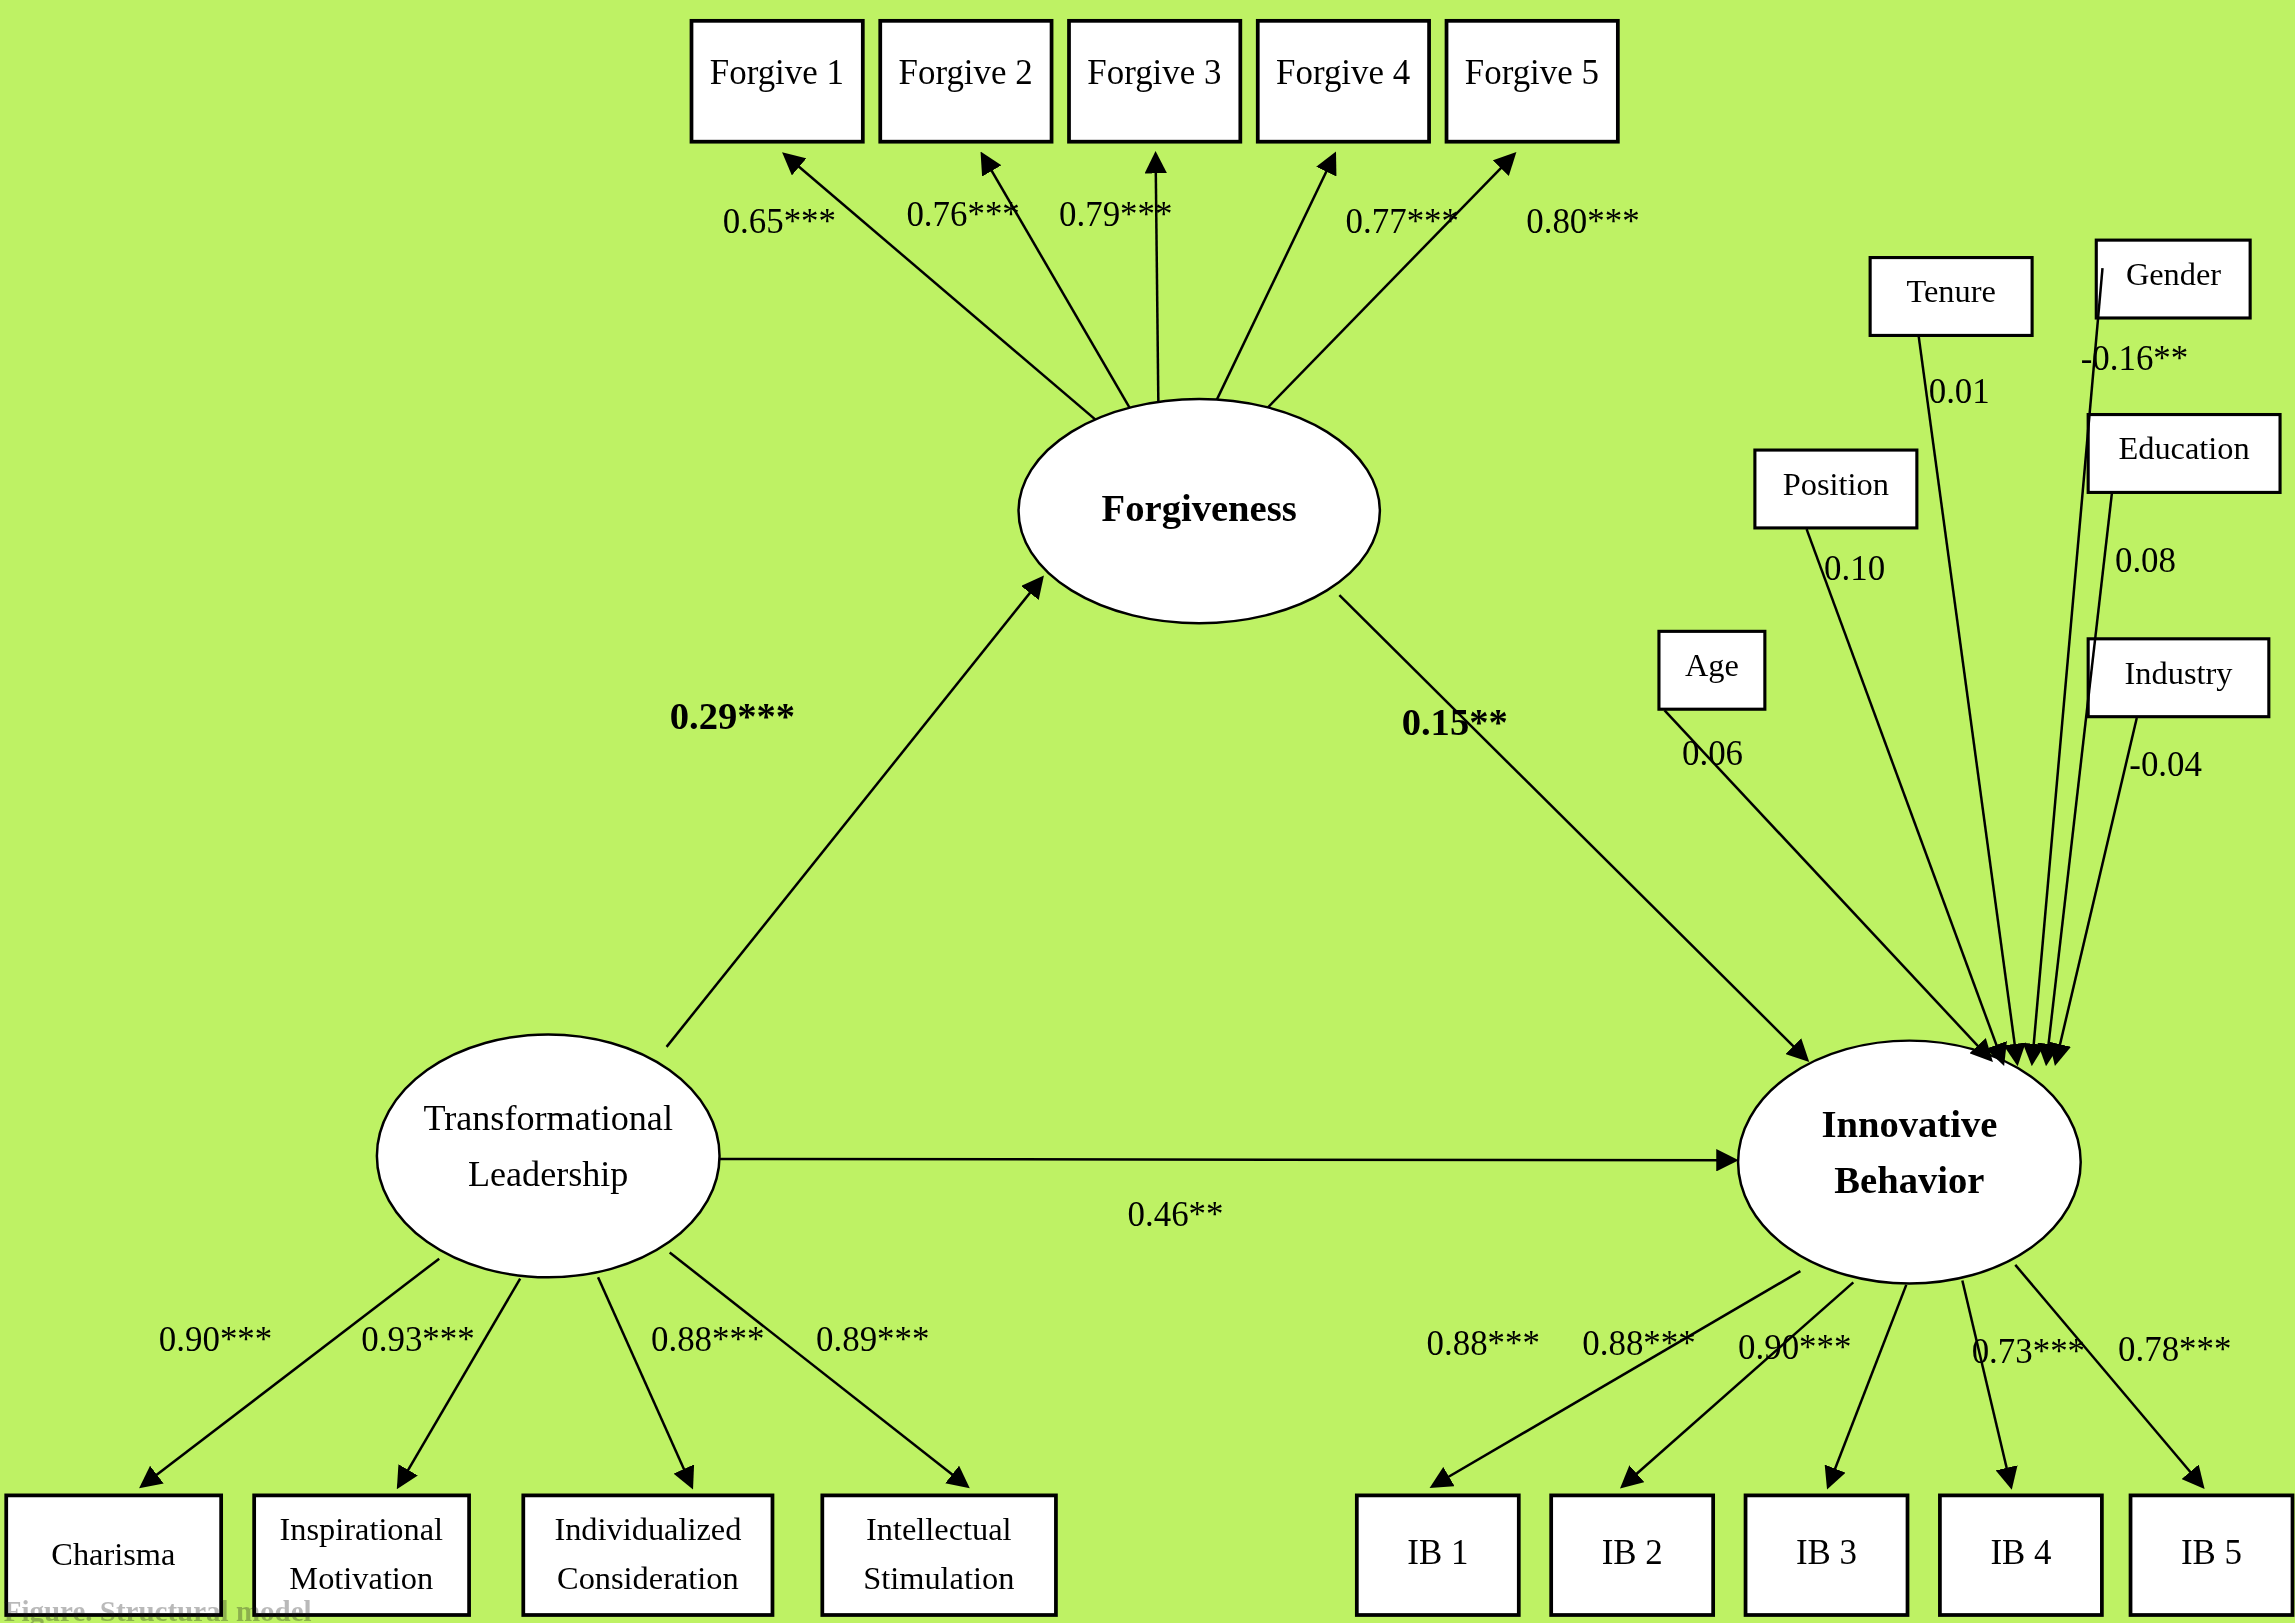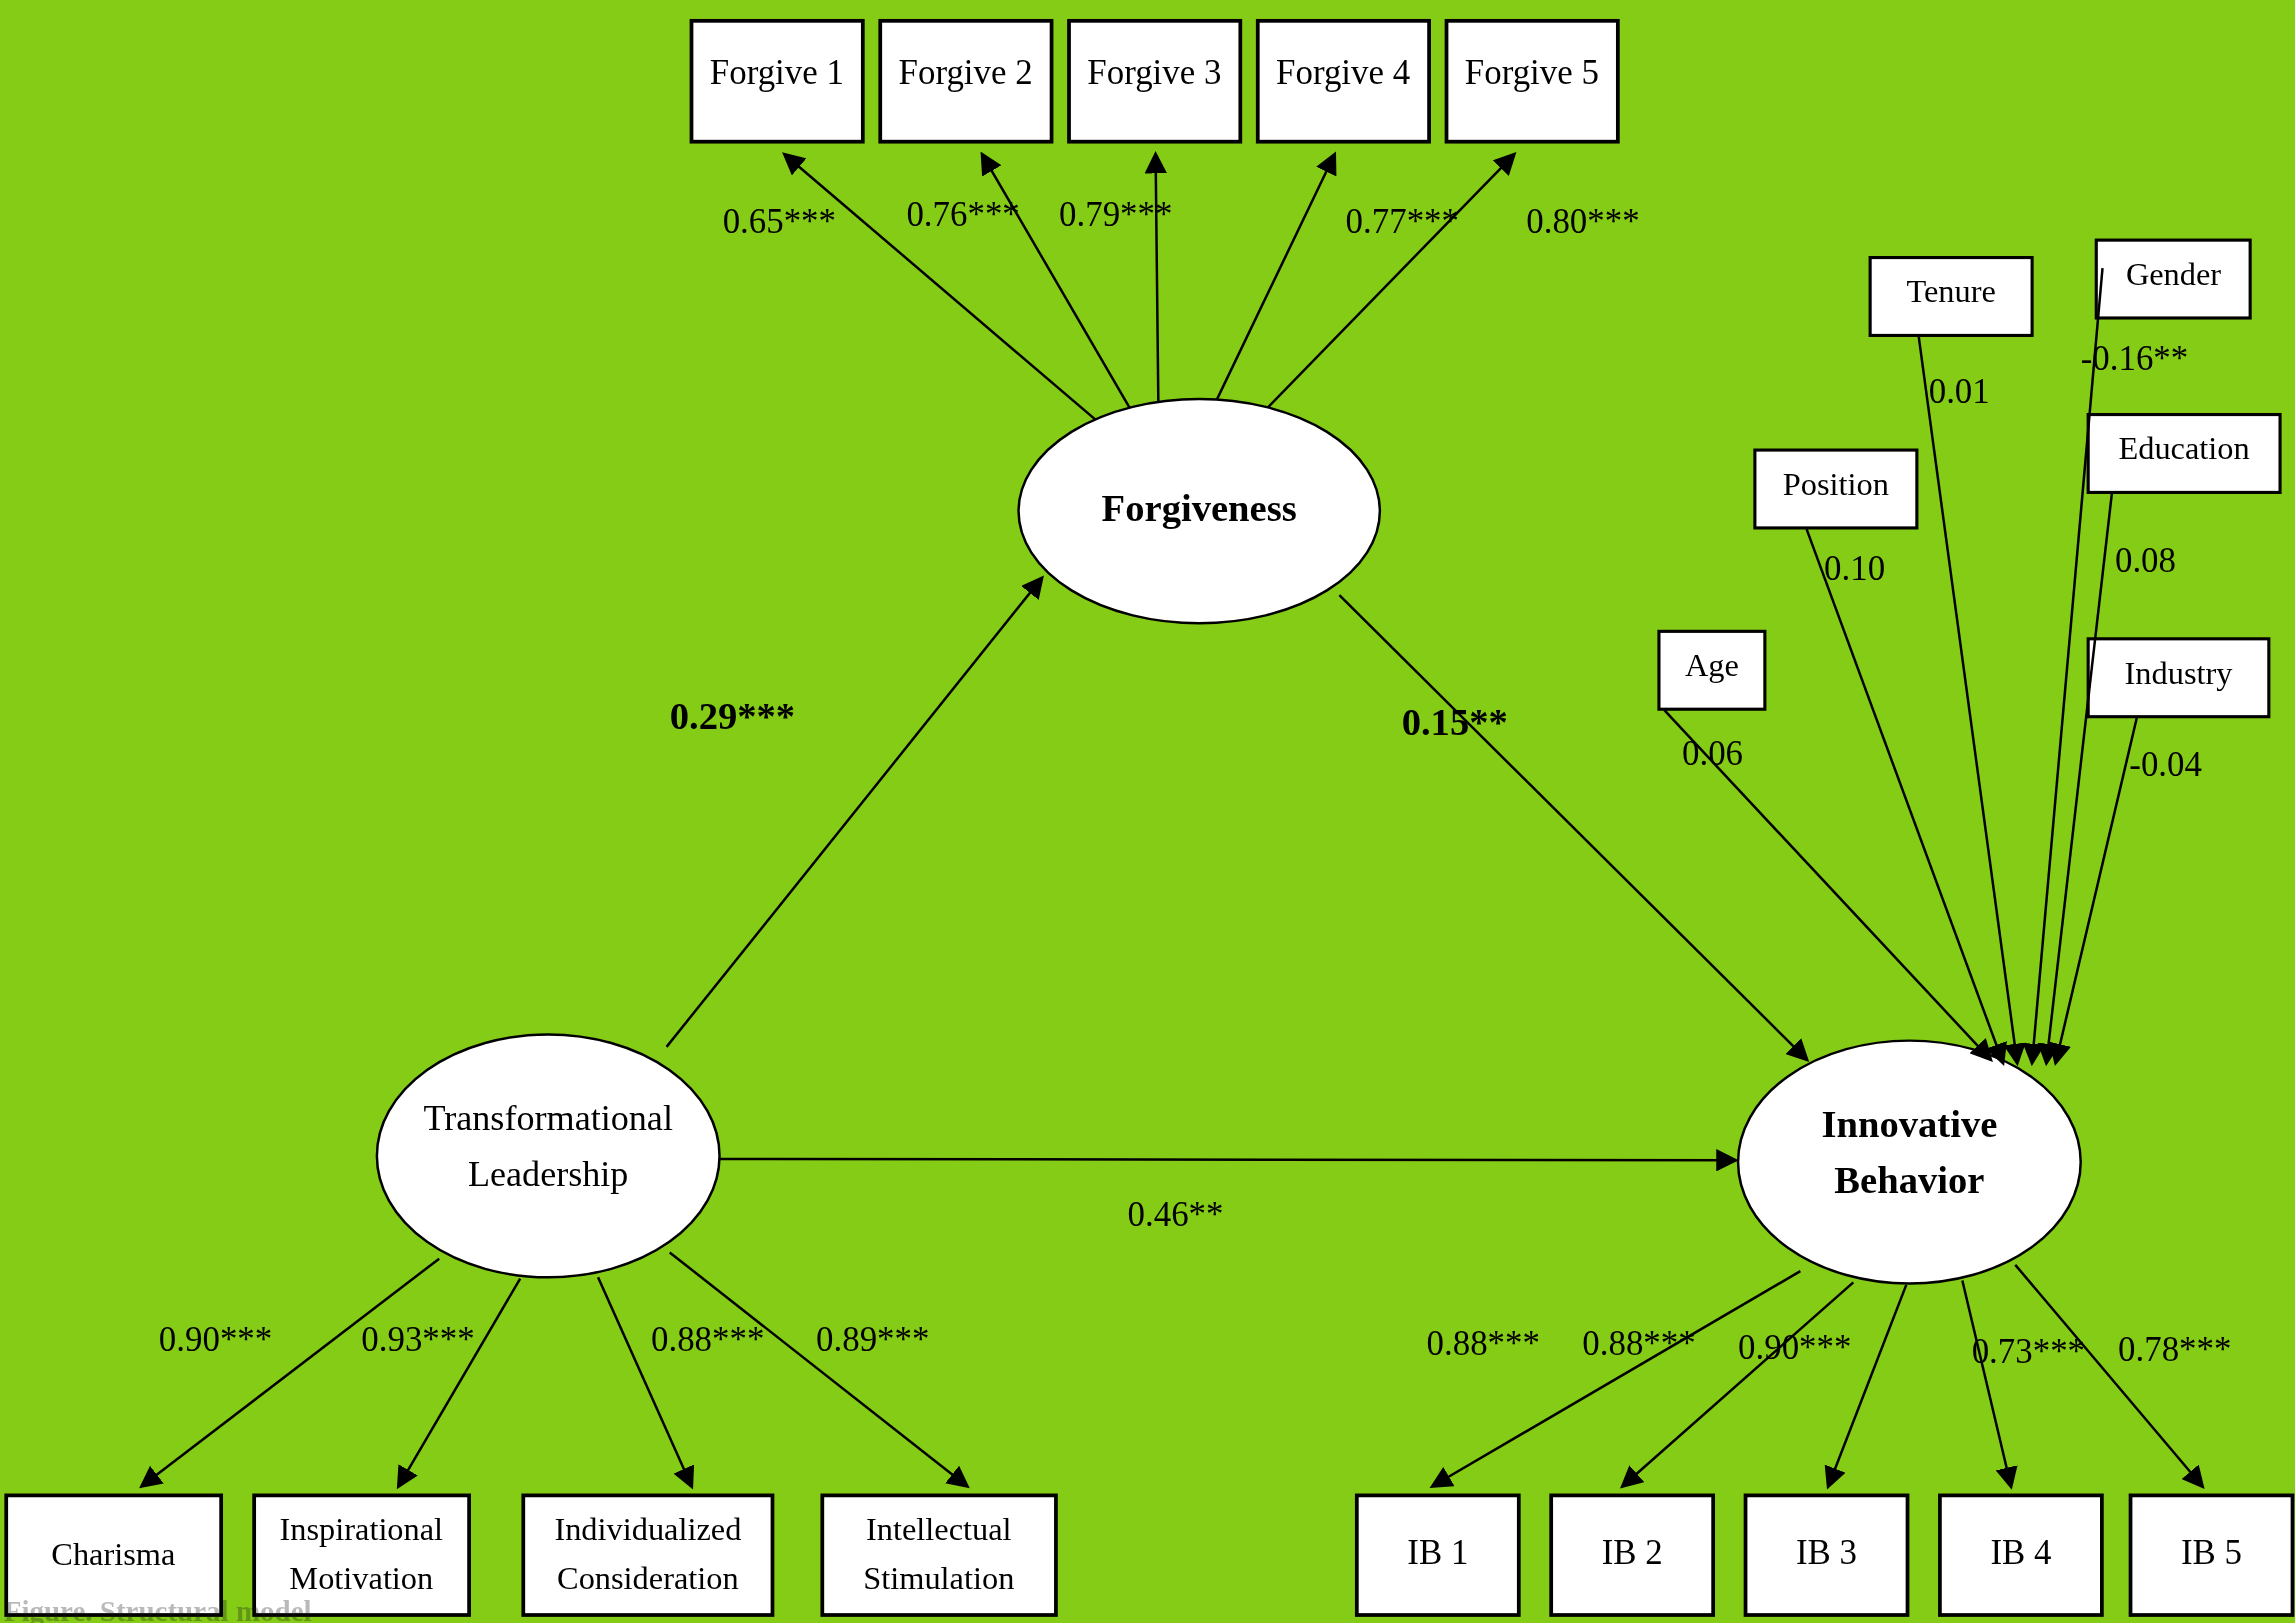--- a/index.html
+++ b/index.html
@@ -1,18 +1,18 @@
 <!DOCTYPE html>
 <html style="font-size:10px"><head>
 <meta charset="utf-8">
 <title>SEM Path Diagram</title>
 <style>
   html,body{margin:0;padding:0;background:#ffffff;}
   body{font-family:"Liberation Serif", serif;}
-  #stage{position:relative;width:2295px;height:1624px;background:#84cc16;overflow:hidden;}
+  #stage{position:relative;width:2295px;height:1624px;background:#bef264;overflow:hidden;}
   svg.diagram{position:absolute;left:0;top:0;width:2295px;height:1624px;display:block;}
   .obox{fill:#ffffff;stroke:#000000;stroke-width:6;}
   .obox-thin{fill:#ffffff;stroke:#000000;stroke-width:5;}
   .ell{fill:#ffffff;stroke:#000000;stroke-width:4;}
   .path-line{stroke:#000000;fill:none;stroke-width:4;}
   .lbl{font-family:"Liberation Serif", serif;fill:#000;text-anchor:middle;dominant-baseline:middle;}
   .box-lbl{font-size:56px;}
   .box-lbl-sm{font-size:52px;}
   .lat-lbl{font-size:62px;font-weight:bold;}
   .lat-lbl-reg{font-size:58px;}

